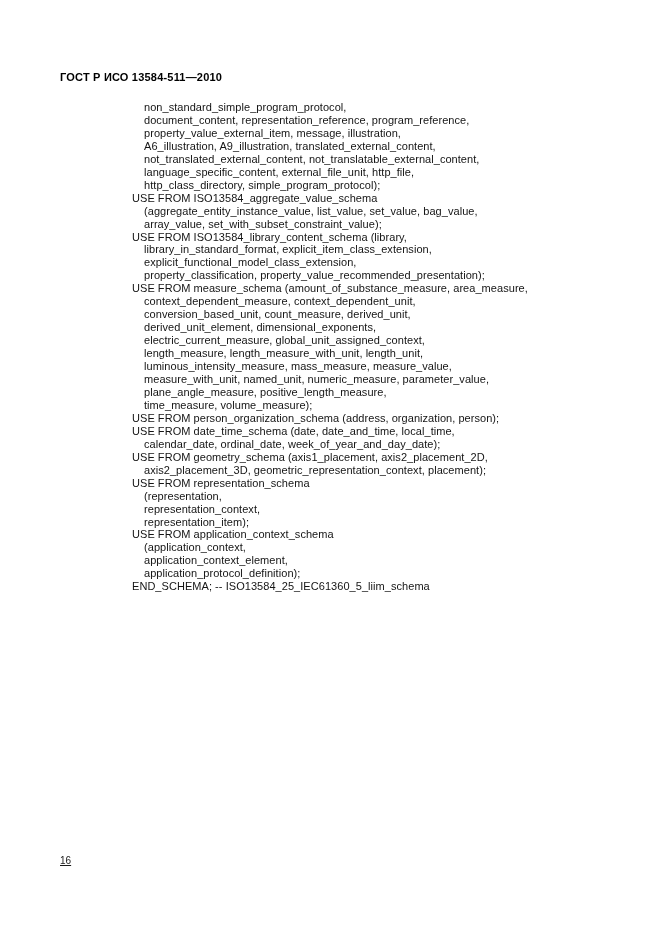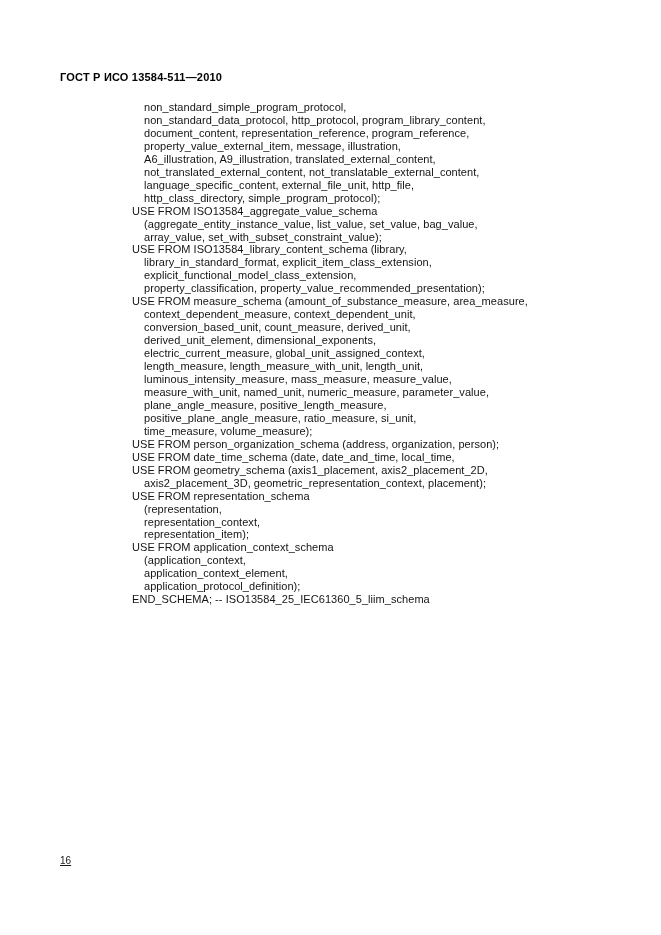--- a/index.html
+++ b/index.html
@@ -62,21 +62,20 @@
 </style>
 </head>
 <body>
 
 <div class="page">
 
   <div class="page-header">ГОСТ Р ИСО 13584-511—2010</div>
 
   <div class="code-block">
       <div class="code-line indent-1">non_standard_simple_program_protocol,</div>
-      <div class="code-line indent-1">non_standard_data_protocol, http_protocol, program_library_content,</div>
       <div class="code-line indent-1">document_content, representation_reference, program_reference,</div>
       <div class="code-line indent-1">property_value_external_item, message, illustration,</div>
       <div class="code-line indent-1">A6_illustration, A9_illustration, translated_external_content,</div>
       <div class="code-line indent-1">not_translated_external_content, not_translatable_external_content,</div>
       <div class="code-line indent-1">language_specific_content, external_file_unit, http_file,</div>
       <div class="code-line indent-1">http_class_directory, simple_program_protocol);</div>
       <div class="code-line">USE FROM ISO13584_aggregate_value_schema</div>
       <div class="code-line indent-1">(aggregate_entity_instance_value, list_value, set_value, bag_value,</div>
       <div class="code-line indent-1">array_value, set_with_subset_constraint_value);</div>
       <div class="code-line">USE FROM ISO13584_library_content_schema (library,</div>
@@ -85,24 +84,24 @@
       <div class="code-line indent-1">property_classification, property_value_recommended_presentation);</div>
       <div class="code-line">USE FROM measure_schema (amount_of_substance_measure, area_measure,</div>
       <div class="code-line indent-1">context_dependent_measure, context_dependent_unit,</div>
       <div class="code-line indent-1">conversion_based_unit, count_measure, derived_unit,</div>
       <div class="code-line indent-1">derived_unit_element, dimensional_exponents,</div>
       <div class="code-line indent-1">electric_current_measure, global_unit_assigned_context,</div>
       <div class="code-line indent-1">length_measure, length_measure_with_unit, length_unit,</div>
       <div class="code-line indent-1">luminous_intensity_measure, mass_measure, measure_value,</div>
       <div class="code-line indent-1">measure_with_unit, named_unit, numeric_measure, parameter_value,</div>
       <div class="code-line indent-1">plane_angle_measure, positive_length_measure,</div>
-      <div class="code-line indent-1">positive_plane_angle_measure, ratio_measure, si_unit,</div>
       <div class="code-line indent-1">time_measure, volume_measure);</div>
       <div class="code-line">USE FROM person_organization_schema (address, organization, person);</div>
       <div class="code-line">USE FROM date_time_schema (date, date_and_time, local_time,</div>
+      <div class="code-line indent-1">calendar_date, ordinal_date, week_of_year_and_day_date);</div>
       <div class="code-line">USE FROM geometry_schema (axis1_placement, axis2_placement_2D,</div>
       <div class="code-line indent-1">axis2_placement_3D, geometric_representation_context, placement);</div>
       <div class="code-line">USE FROM representation_schema</div>
       <div class="code-line indent-1">(representation,</div>
       <div class="code-line indent-1">representation_context,</div>
       <div class="code-line indent-1">representation_item);</div>
       <div class="code-line">USE FROM application_context_schema</div>
       <div class="code-line indent-1">(application_context,</div>
       <div class="code-line indent-1">application_context_element,</div>
       <div class="code-line indent-1">application_protocol_definition);</div>

